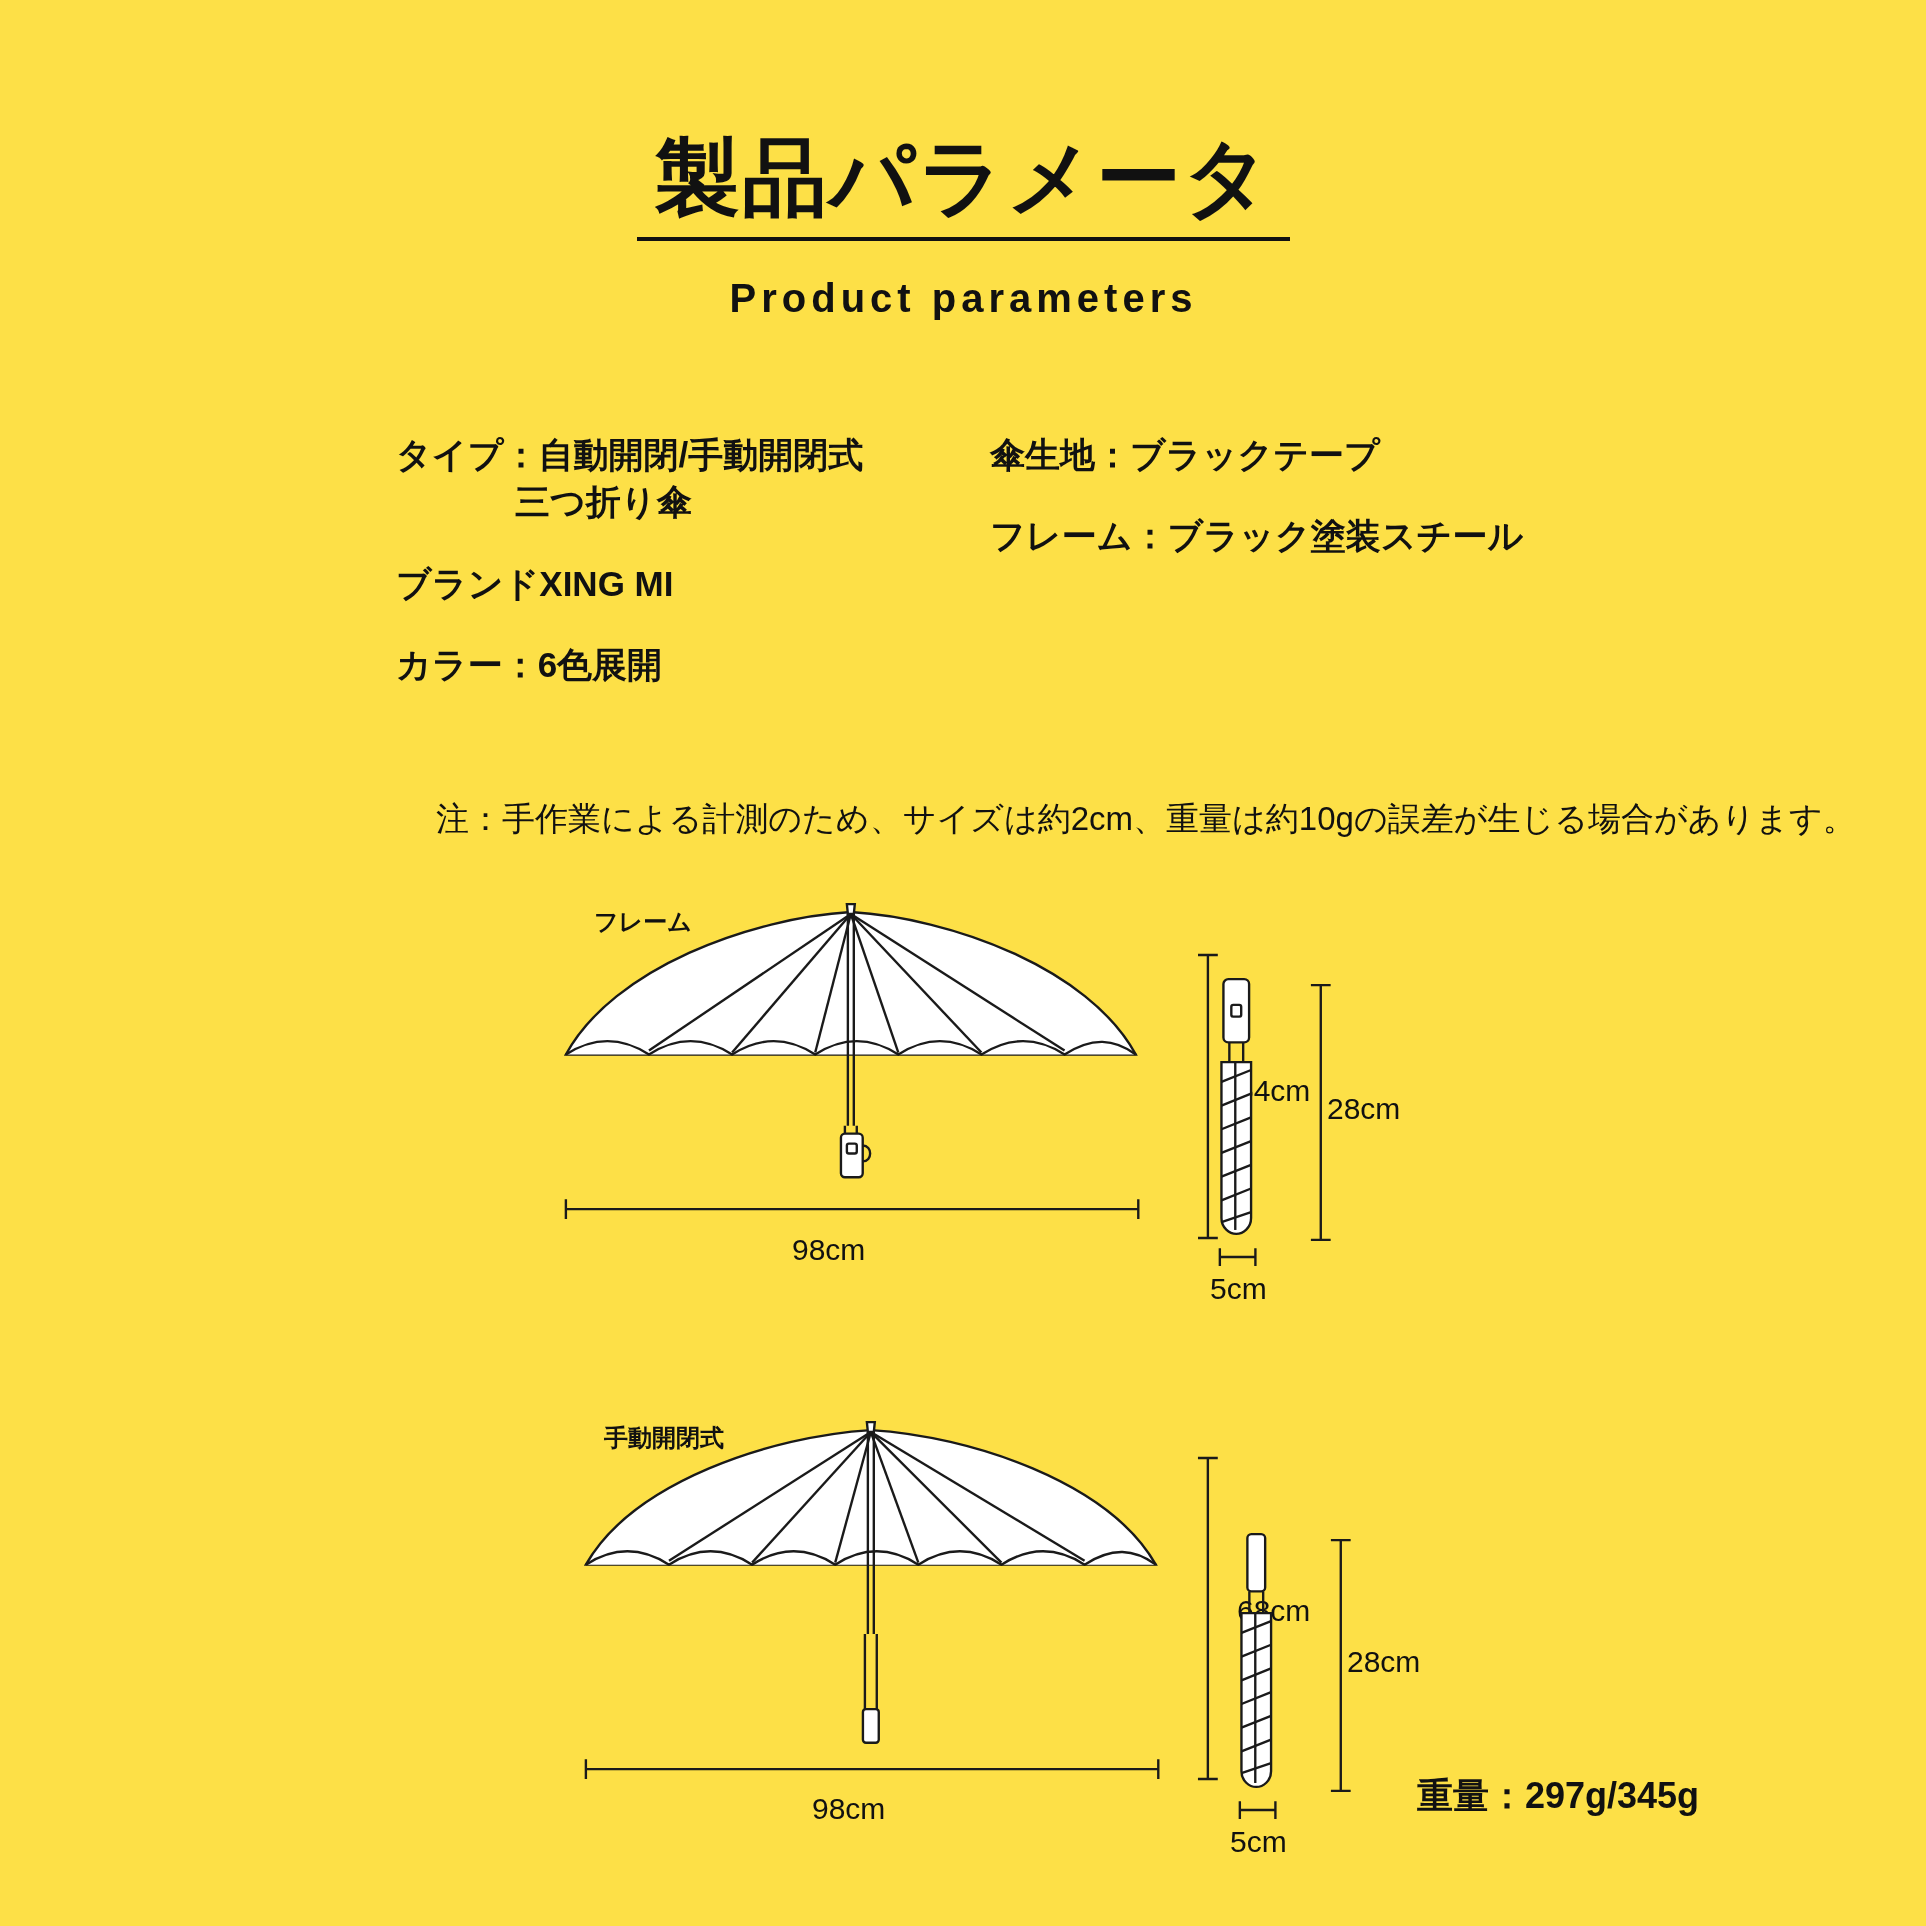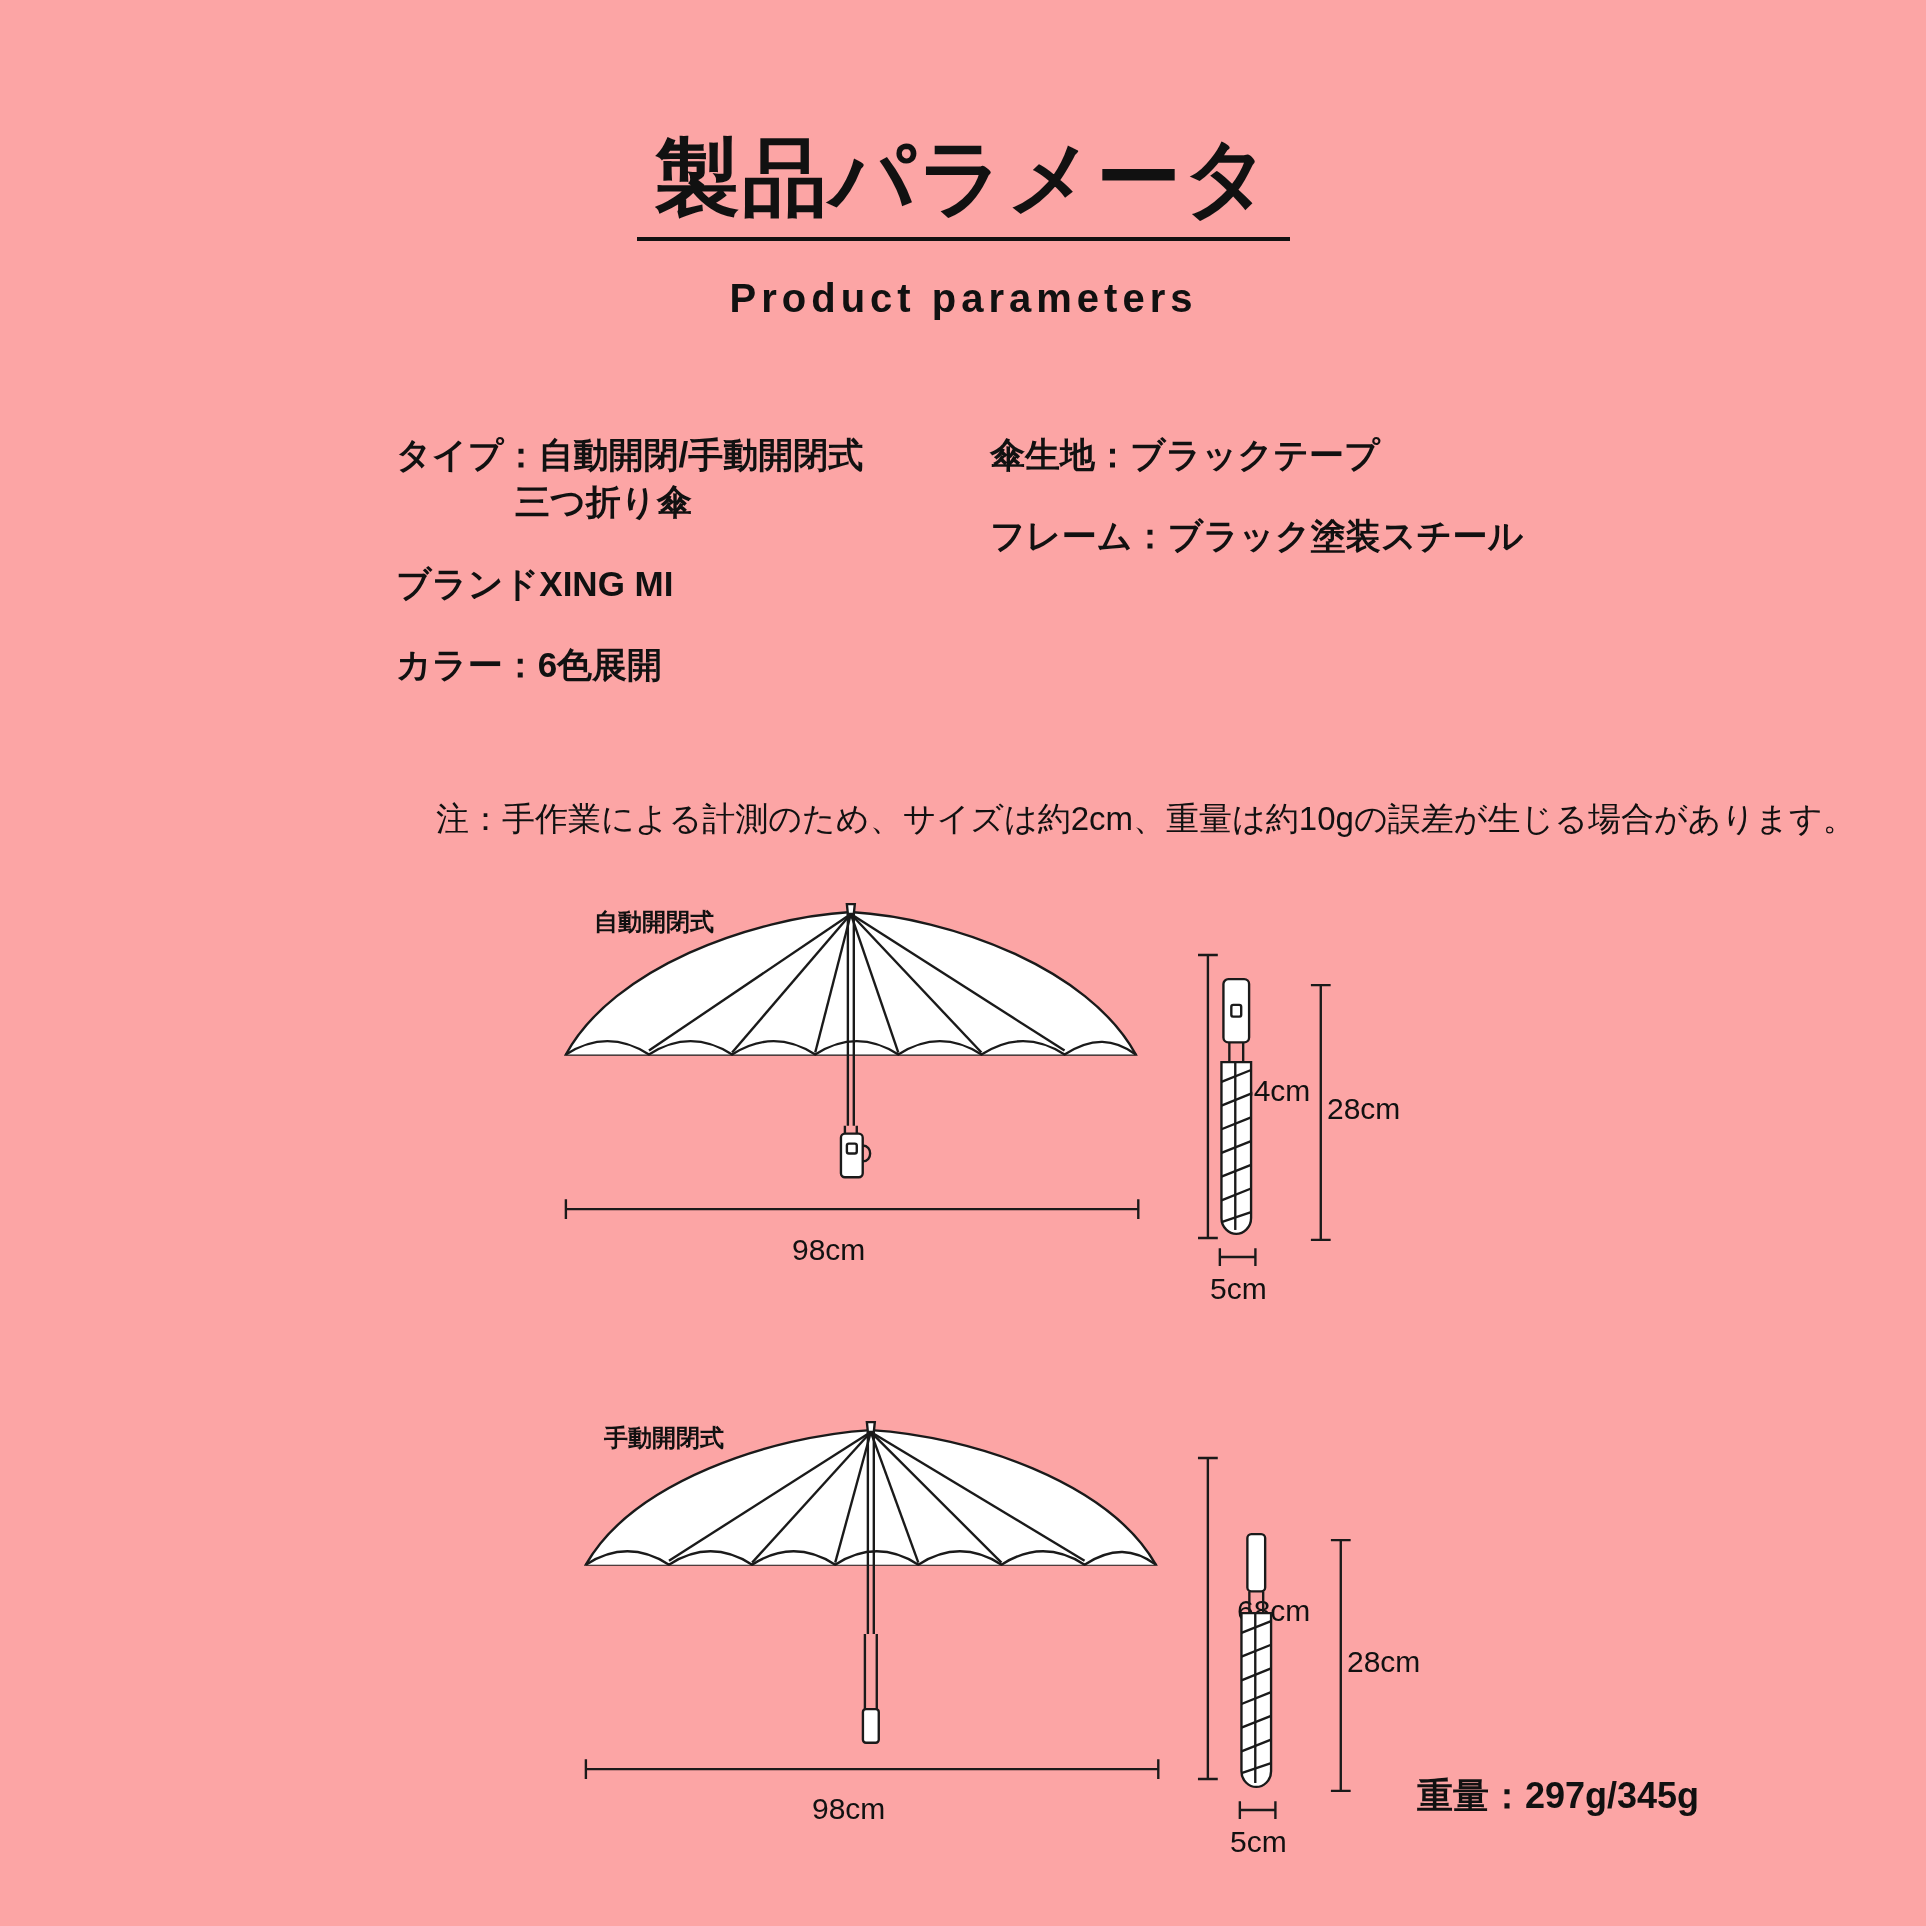--- a/index.html
+++ b/index.html
@@ -13,21 +13,21 @@
     position: relative;
     font-family: "Liberation Sans", sans-serif;
     color: #1a1a1a;
     overflow: hidden;
   }
   .page {
     position: absolute;
     left: 0; top: 0;
     width: 1927px;
     height: 1927px;
-    background: #fca5a5;
+    background: #fde047;
   }
 
   
   .header {
     position: absolute;
     left: 0;
     top: 129px;
     width: 1927px;
     text-align: center;
   }
@@ -156,21 +156,21 @@
       <div class="spec-line">
         <span>フレーム：</span><span>ブラック塗装スチール</span>
       </div>
     </div>
 
   </div>
 
   <div class="note">注：手作業による計測のため、サイズは約2cm、重量は約10gの誤差が生じる場合があります。</div>
 
   <div class="diagram" style="left:554px; top:896px; width:752px; height:416px;">
-    <div class="diagram-label" style="left:40px; top:10px;">自動開閉式</div>
+    <div class="diagram-label" style="left:40px; top:10px;">フレーム</div>
     <svg width="752" height="416" viewBox="0 0 760 420" fill="none" stroke="#1a1a1a" stroke-width="2.4">
 
       <path d="M12 160 C 60 72, 200 22, 300 16 C 400 22, 540 72, 588 160 Z" fill="#fff"></path>
 
       <path d="M12 160 C 40 142, 68 142, 96 160 C 124 142, 152 142, 180 160 C 208 142, 236 142, 264 160 C 292 142, 320 142, 348 160 C 376 142, 404 142, 432 160 C 460 142, 488 142, 516 160 C 544 142, 566 144, 588 160" fill="#fff"></path>
 
       <path d="M300 18 L 96 156"></path>
       <path d="M300 18 L 180 158"></path>
       <path d="M300 18 L 264 158"></path>
       <path d="M300 18 L 348 158"></path>

